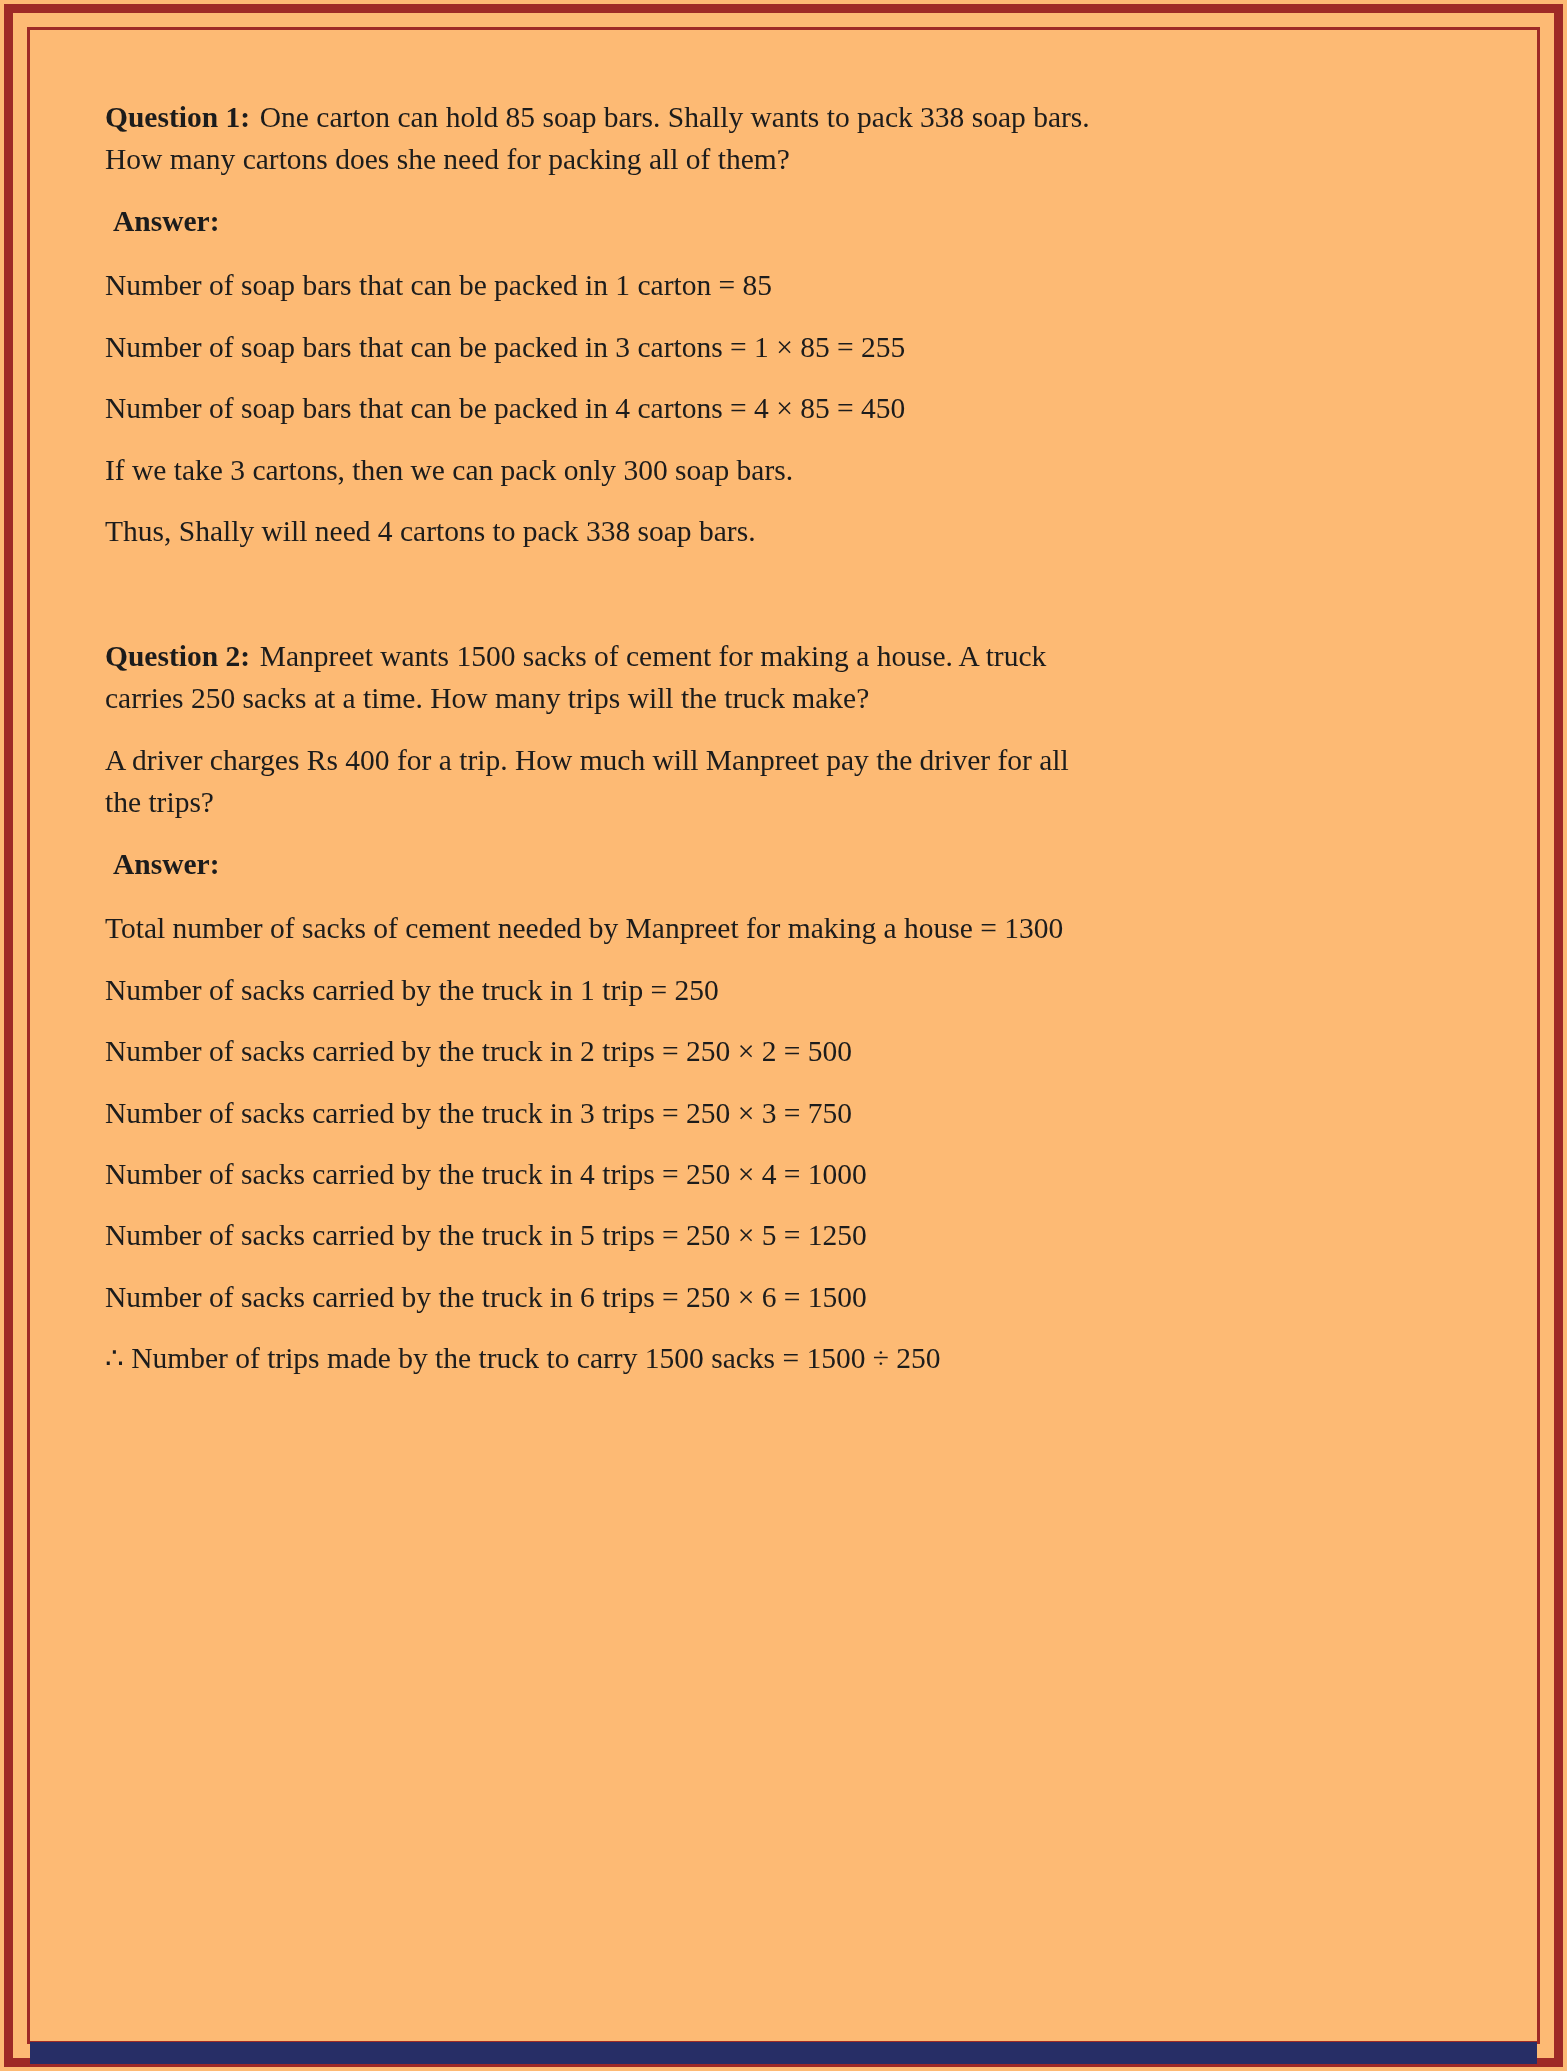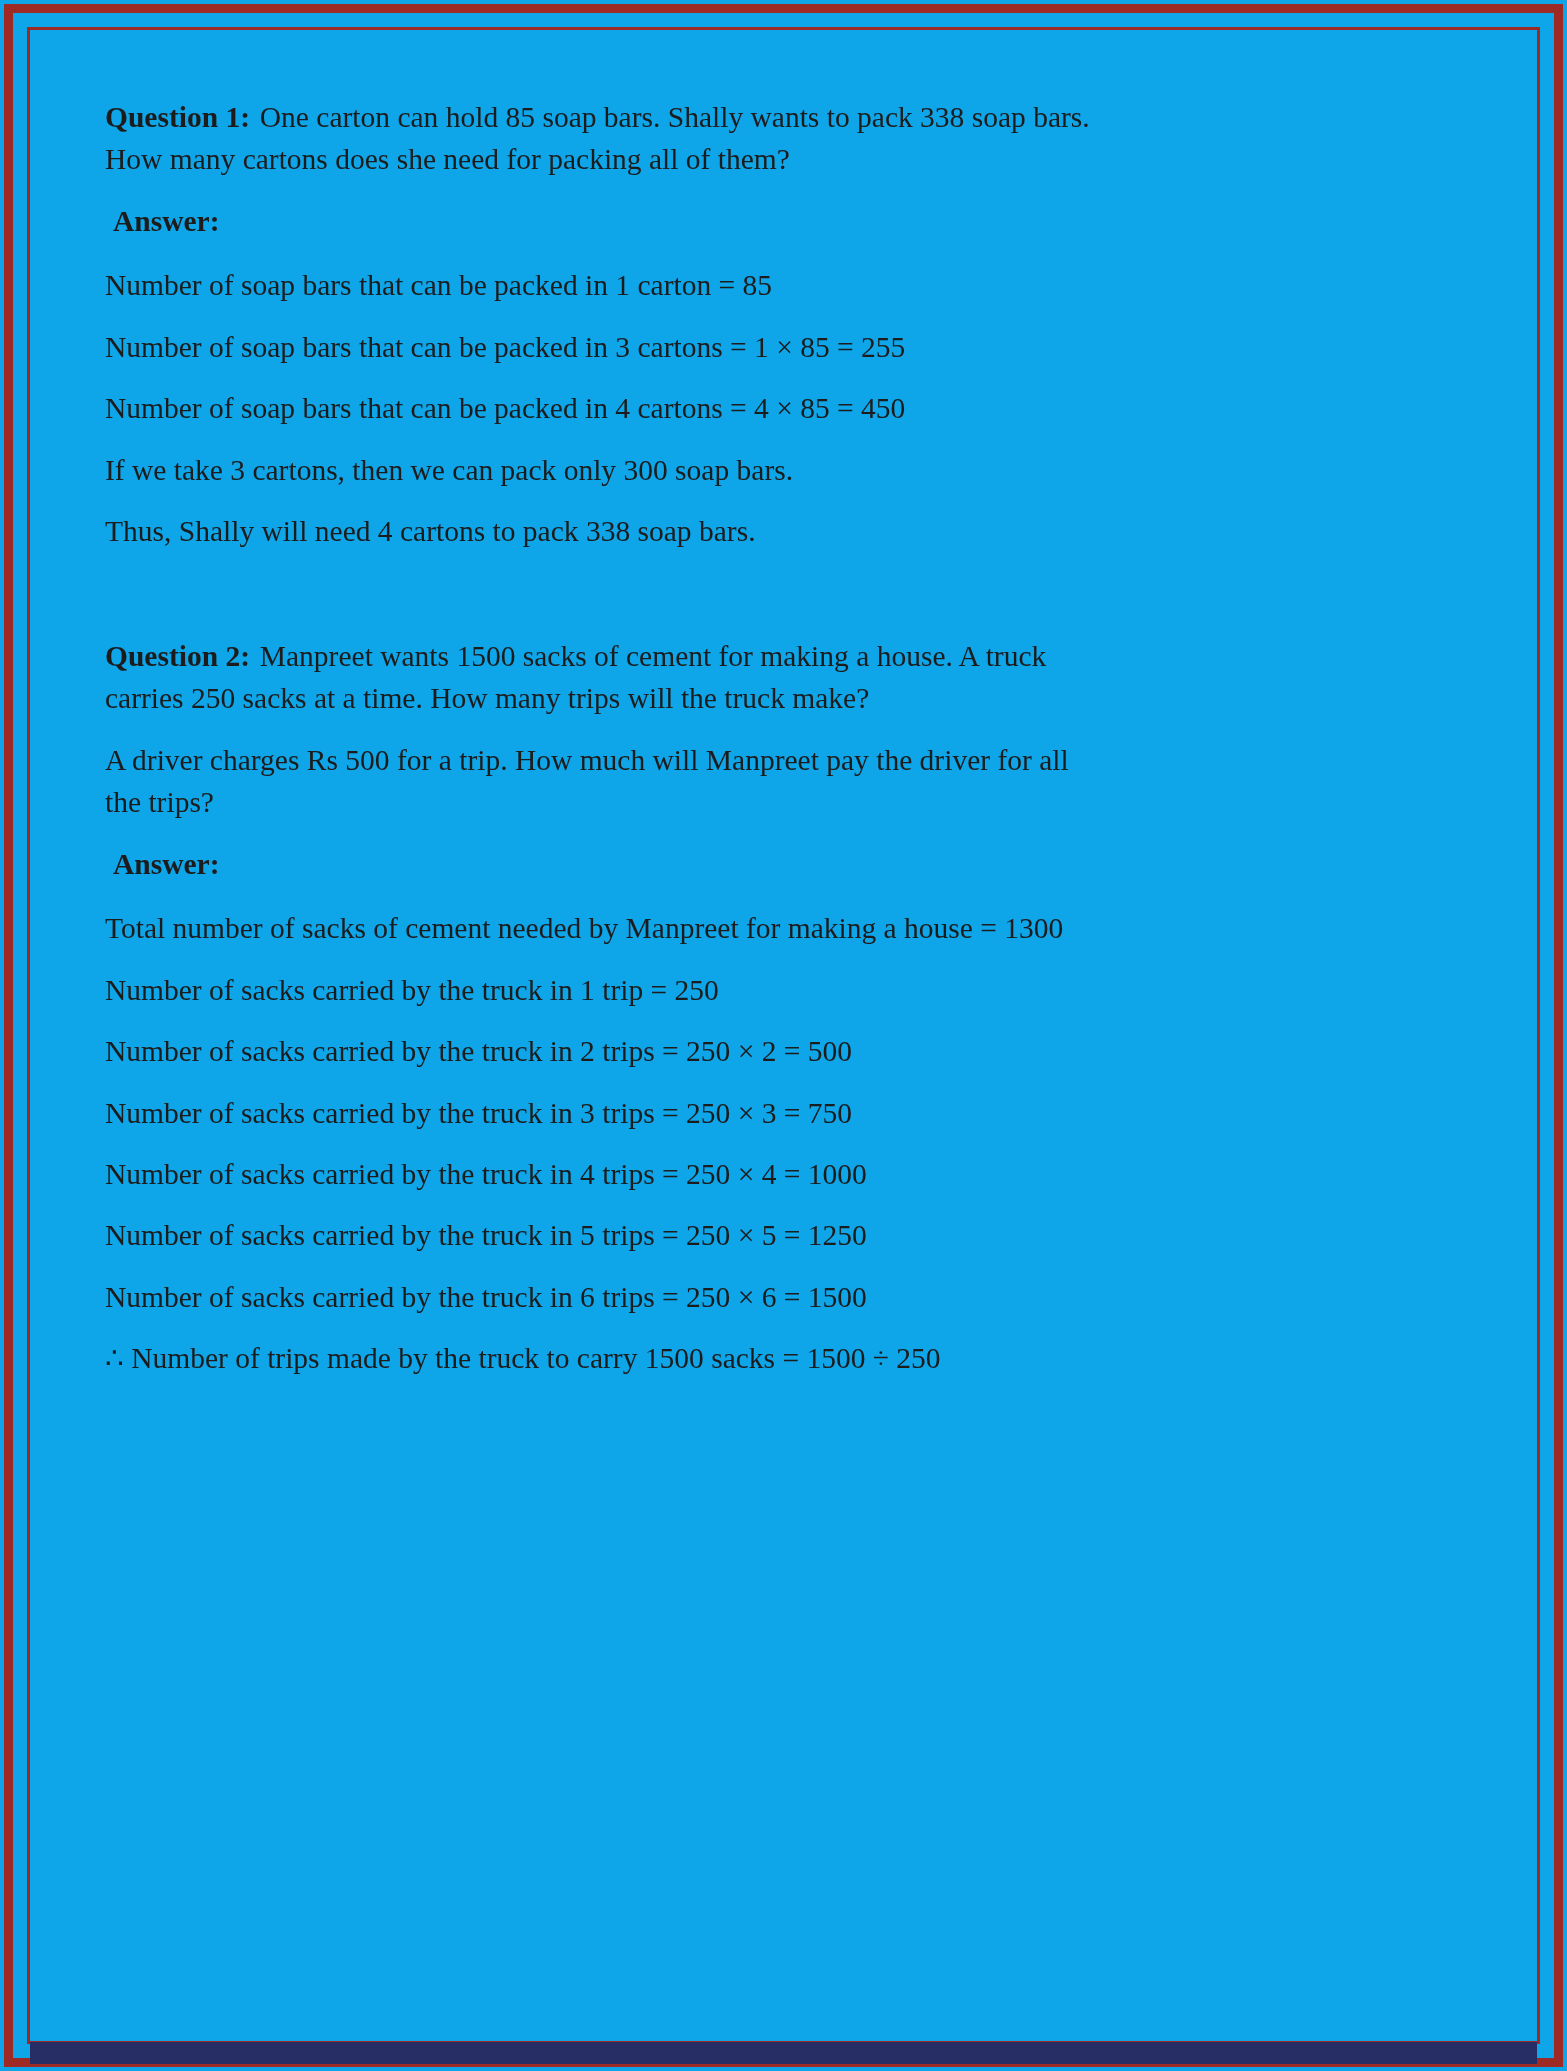--- a/index.html
+++ b/index.html
@@ -4,21 +4,21 @@
 <style>
   html, body {
     margin: 0;
     padding: 0;
     background: #ffffff;
   }
   .page {
     position: relative;
     width: 1567px;
     height: 2071px;
-    background: #0ea5e9;
+    background: #fdba74;
     font-family: "Liberation Serif", serif;
     color: var(--text-color, #1c1c1c);
     overflow: hidden;
     box-sizing: border-box;
   }
   .frame-outer {
     position: absolute;
     inset: 4px;
     border: 9px solid var(--border-color, #9e2a26);
     pointer-events: none;
@@ -79,21 +79,21 @@
       <p class="line">Number of soap bars that can be packed in 3 cartons = 1 × 85 = 255</p>
       <p class="line">Number of soap bars that can be packed in 4 cartons = 4 × 85 = 450</p>
       <p class="line">If we take 3 cartons, then we can pack only 300 soap bars.</p>
       <p class="line">Thus, Shally will need 4 cartons to pack 338 soap bars.</p>
     </div>
 
     <div class="section">
       <p class="line">
         <span class="q-label">Question 2:</span><span>Manpreet wants 1500 sacks of cement for making a house. A truck carries 250 sacks at a time. How many trips will the truck make?</span>
       </p>
-      <p class="line">A driver charges Rs 500 for a trip. How much will Manpreet pay the driver for all the trips?</p>
+      <p class="line">A driver charges Rs 400 for a trip. How much will Manpreet pay the driver for all the trips?</p>
       <p class="line answer-label">Answer:</p>
       <p class="line">Total number of sacks of cement needed by Manpreet for making a house = 1300</p>
       <p class="line">Number of sacks carried by the truck in 1 trip = 250</p>
       <p class="line">Number of sacks carried by the truck in 2 trips = 250 × 2 = 500</p>
       <p class="line">Number of sacks carried by the truck in 3 trips = 250 × 3 = 750</p>
       <p class="line">Number of sacks carried by the truck in 4 trips = 250 × 4 = 1000</p>
       <p class="line">Number of sacks carried by the truck in 5 trips = 250 × 5 = 1250</p>
       <p class="line">Number of sacks carried by the truck in 6 trips = 250 × 6 = 1500</p>
       <p class="line">∴ Number of trips made by the truck to carry 1500 sacks = 1500 ÷ 250</p>
     </div>

